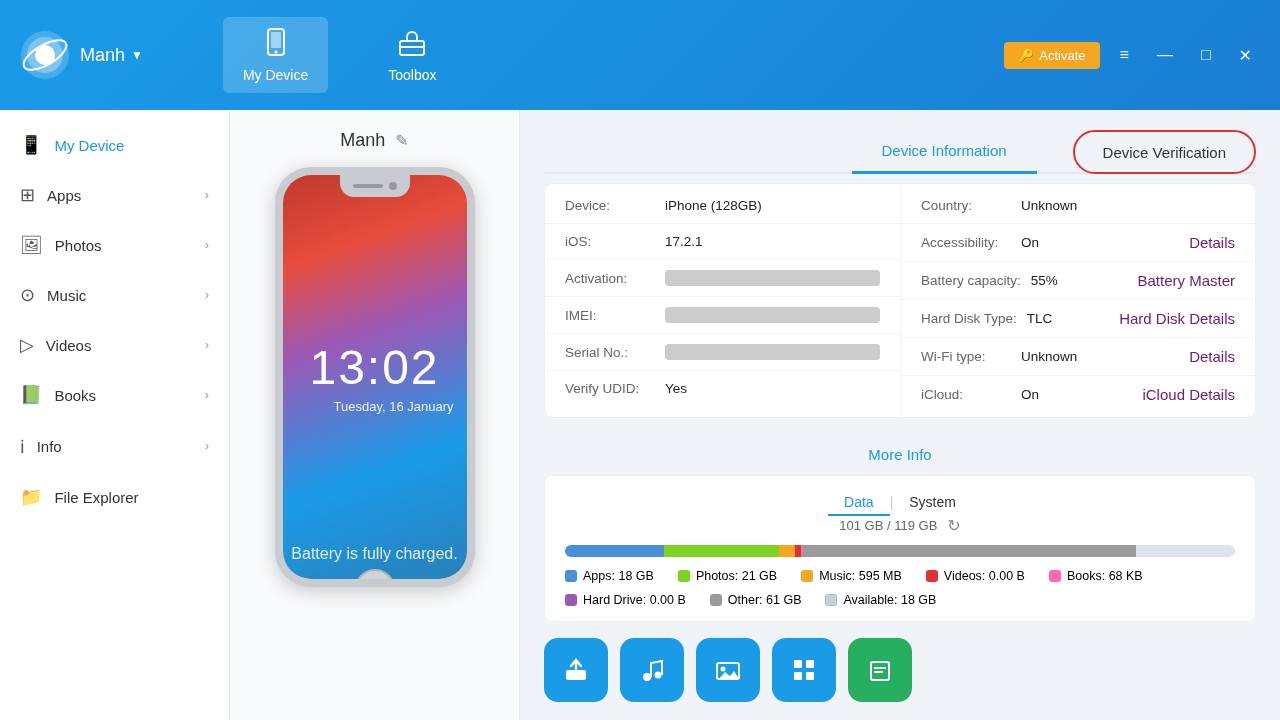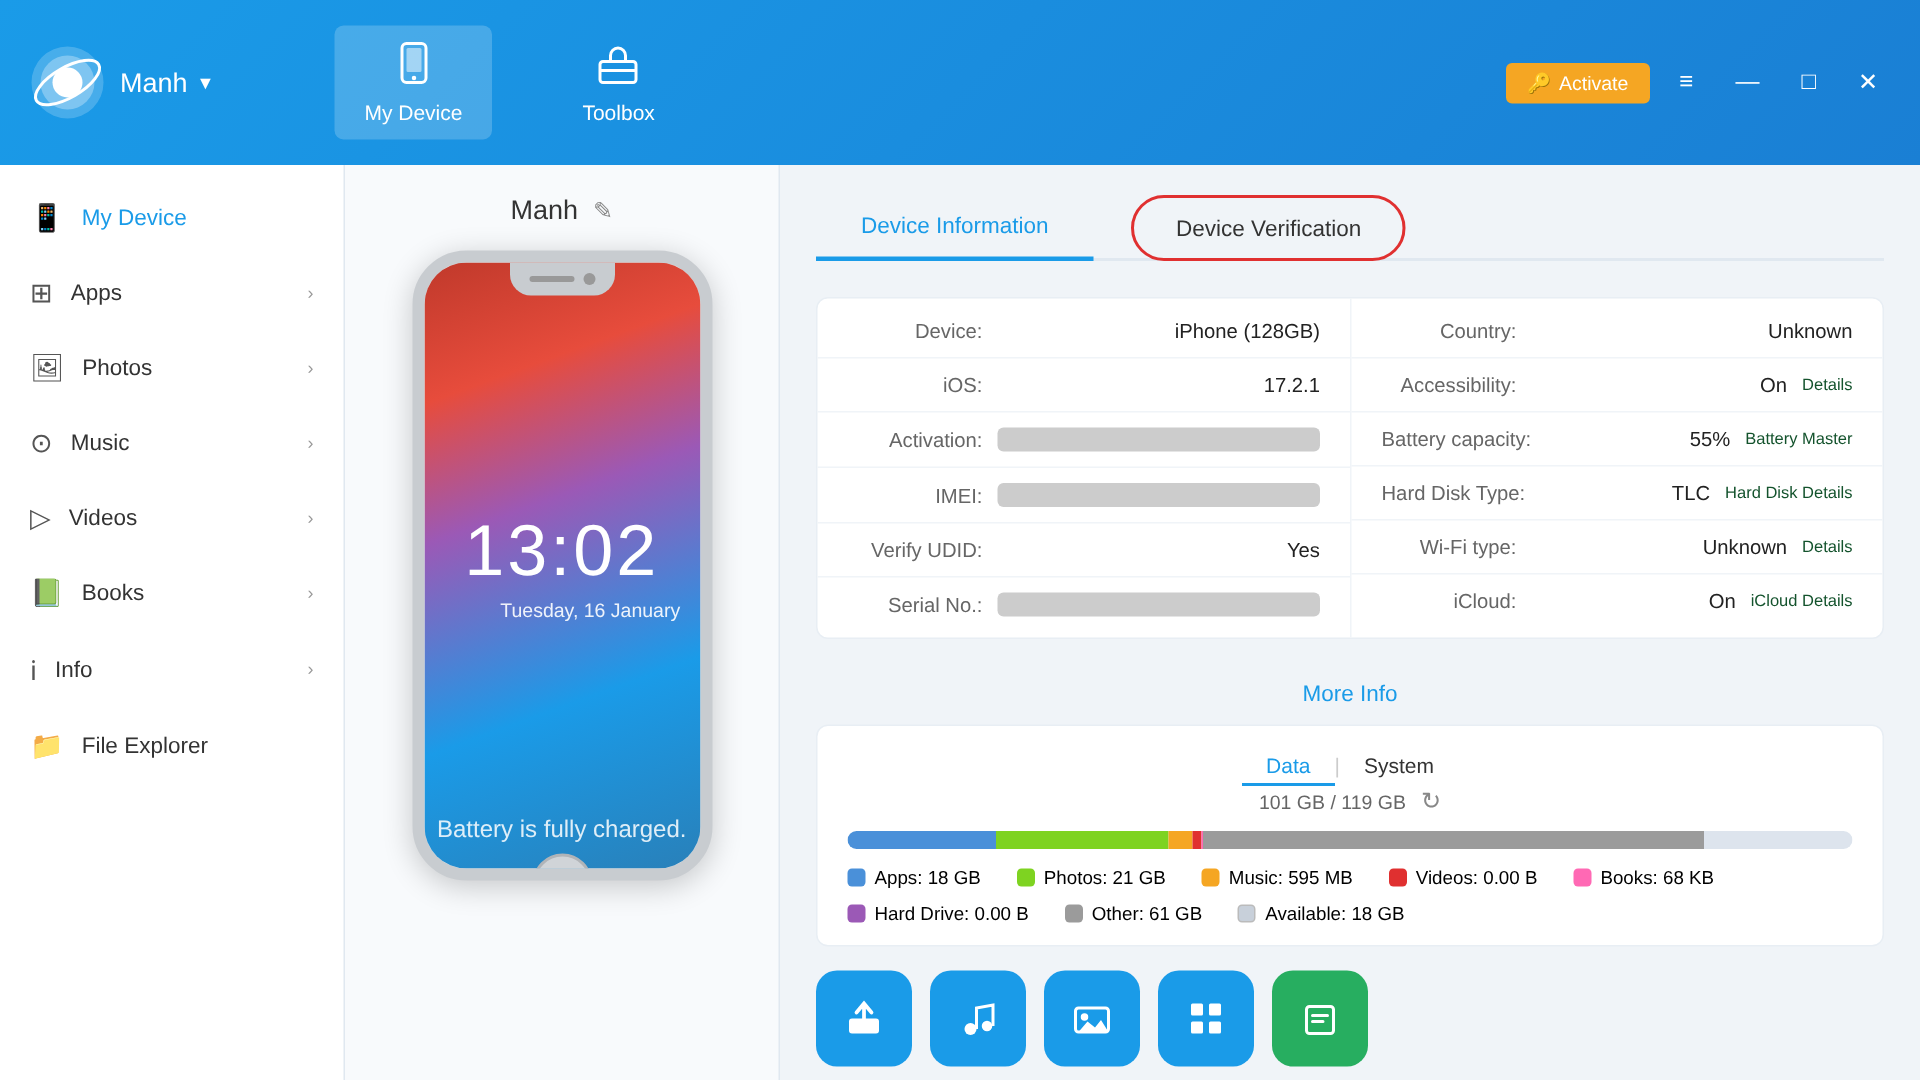--- a/index.html
+++ b/index.html
@@ -210,23 +210,24 @@
     }
 
     
     .info-panel {
       flex: 1;
       padding: 20px 24px;
       overflow-y: auto;
     }
     .tabs-row {
       display: flex;
-      gap: 5px;
-      margin-bottom: 24px;
+      gap: 16px;
+      margin-bottom: 9px;
       border-bottom: 2px solid #e0e8f0;
+      justify-content: flex-end;
     }
     .tab-btn {
       padding: 12px 30px;
       font-size: 15px;
       cursor: pointer;
       border: none;
       background: none;
       color: #333;
       border-bottom: 3px solid transparent;
       margin-bottom: -2px;
@@ -246,37 +247,36 @@
     
     .device-info-grid {
       display: grid;
       grid-template-columns: 1fr 1fr;
       gap: 0;
       border: 1px solid #e8eef4;
       border-radius: 8px;
       overflow: hidden;
       background: white;
       margin-bottom: 16px;
-      text-align: right;
     }
     .info-section {
       padding: 4px 0;
     }
     .info-row {
       display: flex;
       align-items: center;
       padding: 10px 20px;
       border-bottom: 1px solid #f0f4f8;
       gap: 10px;
       font-size: 13.5px;
     }
     .info-row:last-child { border-bottom: none; }
     .info-label { color: #666; min-width: 90px; }
     .info-value { color: #222; flex: 1; }
-    .info-link { color: #14532d; cursor: pointer; margin-left: auto; font-size: 11px; }
+    .info-link { color: #701a75; cursor: pointer; margin-left: auto; font-size: 15px; }
     .blurred {
       background: #ccc;
       border-radius: 4px;
       color: transparent;
       display: inline-block;
       min-width: 100px;
       height: 16px;
     }
 
     .more-info-row {
@@ -499,26 +499,26 @@
           </div>
           <div class="info-row">
             <span class="info-label">Activation:</span>
             <span class="info-value blurred">&nbsp;&nbsp;&nbsp;&nbsp;&nbsp;&nbsp;&nbsp;&nbsp;&nbsp;&nbsp;&nbsp;&nbsp;</span>
           </div>
           <div class="info-row">
             <span class="info-label">IMEI:</span>
             <span class="info-value blurred">&nbsp;&nbsp;&nbsp;&nbsp;&nbsp;&nbsp;&nbsp;&nbsp;&nbsp;&nbsp;&nbsp;&nbsp;&nbsp;&nbsp;&nbsp;&nbsp;</span>
           </div>
           <div class="info-row">
+            <span class="info-label">Serial No.:</span>
+            <span class="info-value blurred">&nbsp;&nbsp;&nbsp;&nbsp;&nbsp;&nbsp;&nbsp;&nbsp;&nbsp;&nbsp;&nbsp;&nbsp;</span>
+          </div>
+          <div class="info-row">
             <span class="info-label">Verify UDID:</span>
             <span class="info-value">Yes</span>
-          </div>
-          <div class="info-row">
-            <span class="info-label">Serial No.:</span>
-            <span class="info-value blurred">&nbsp;&nbsp;&nbsp;&nbsp;&nbsp;&nbsp;&nbsp;&nbsp;&nbsp;&nbsp;&nbsp;&nbsp;</span>
           </div>
         </div>
 
         <div class="info-section" style="border-left:1px solid #f0f4f8;">
           <div class="info-row">
             <span class="info-label">Country:</span>
             <span class="info-value">Unknown</span>
           </div>
           <div class="info-row">
             <span class="info-label">Accessibility:</span>

